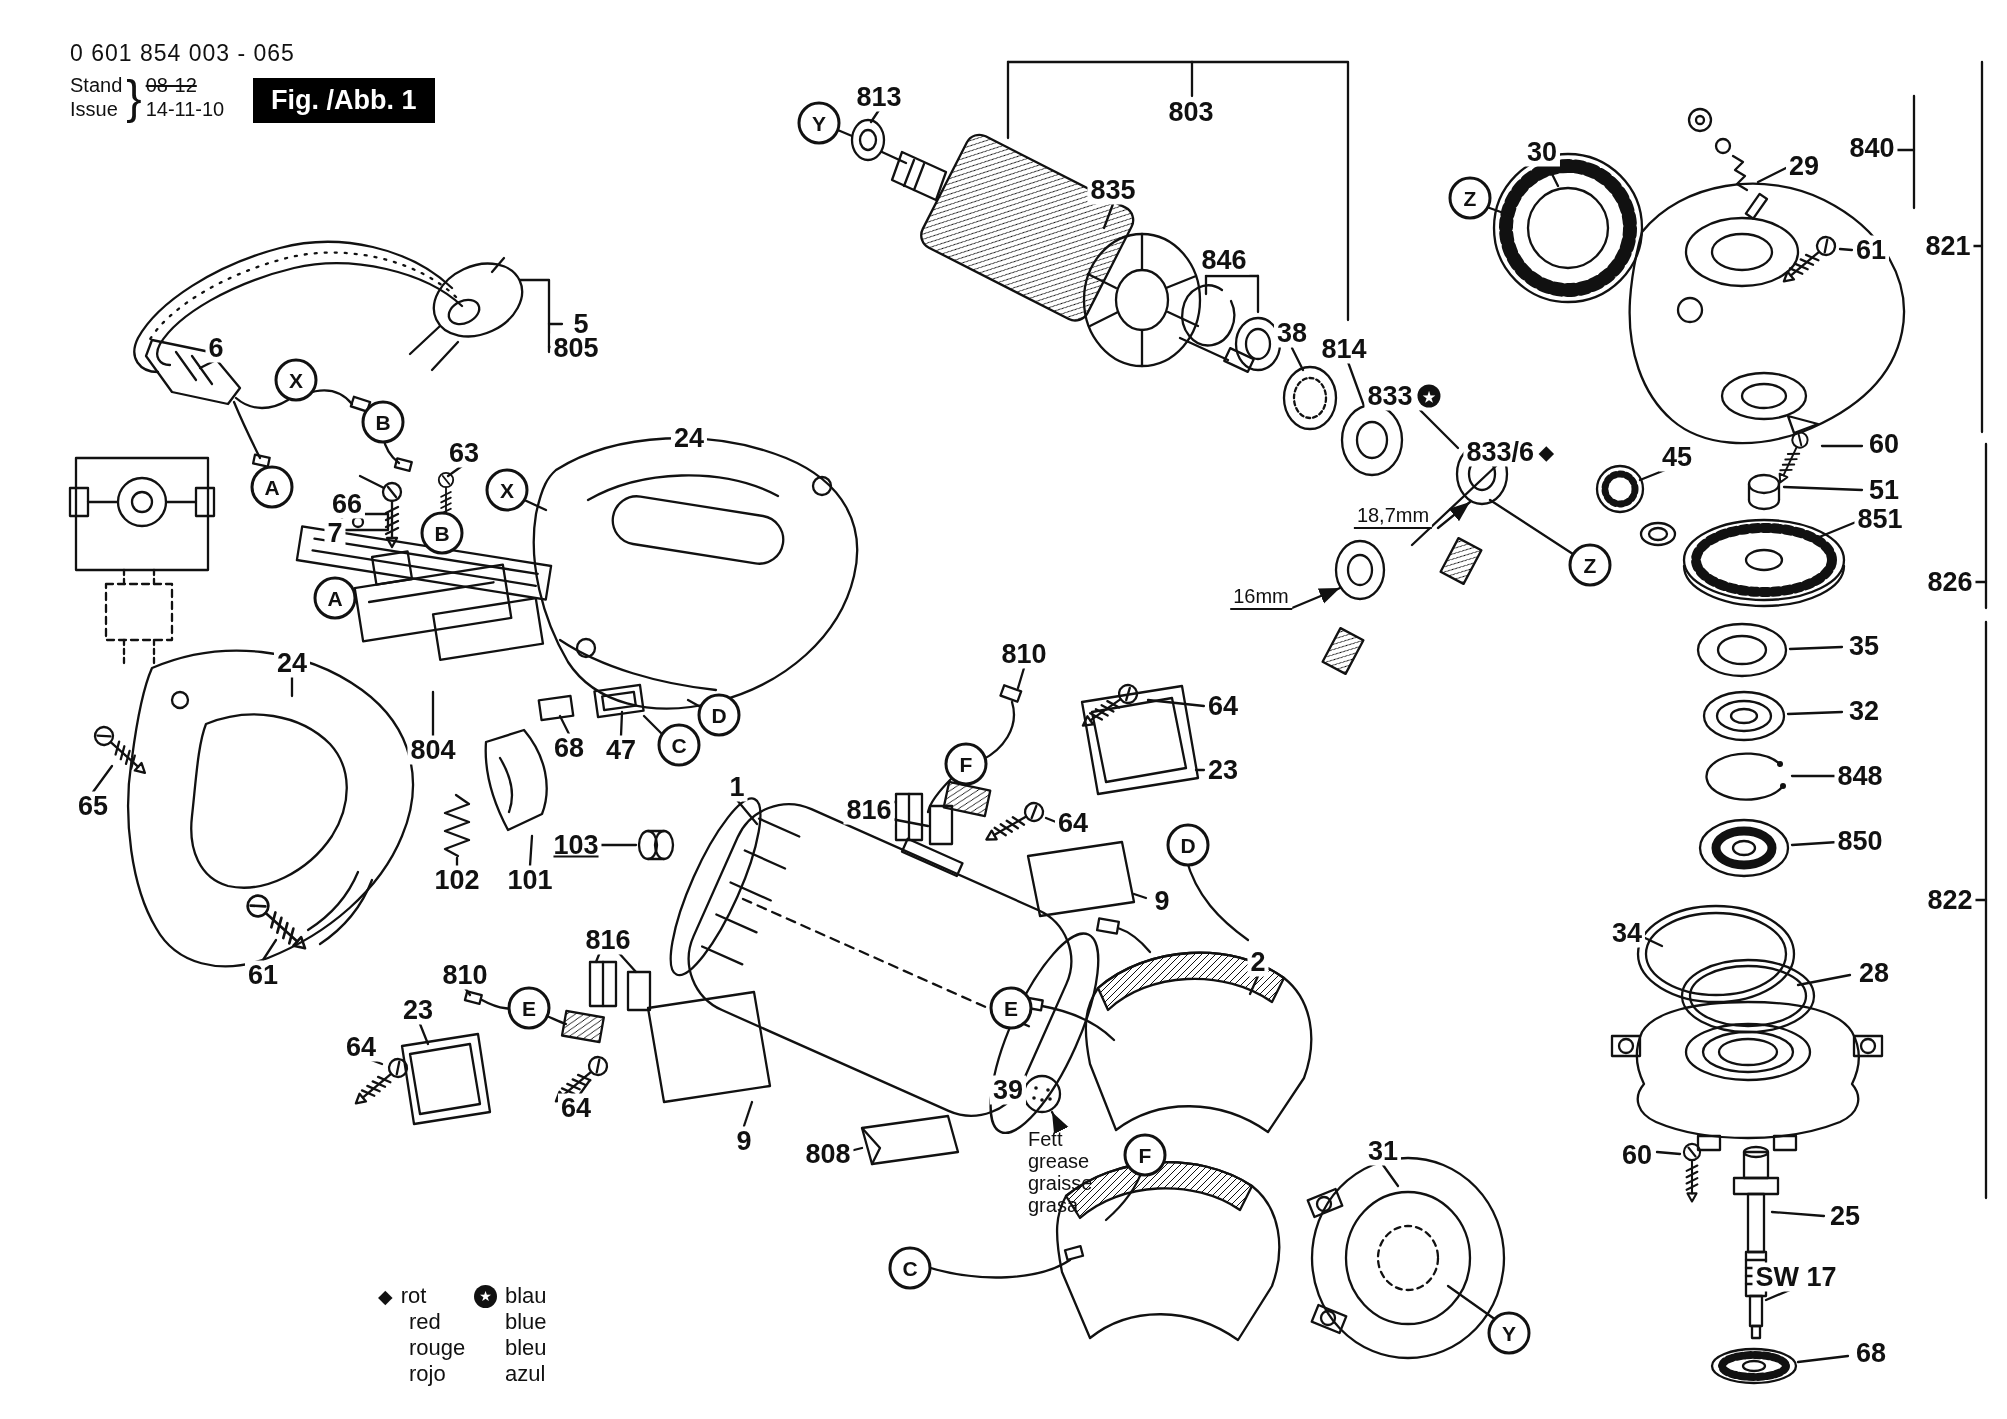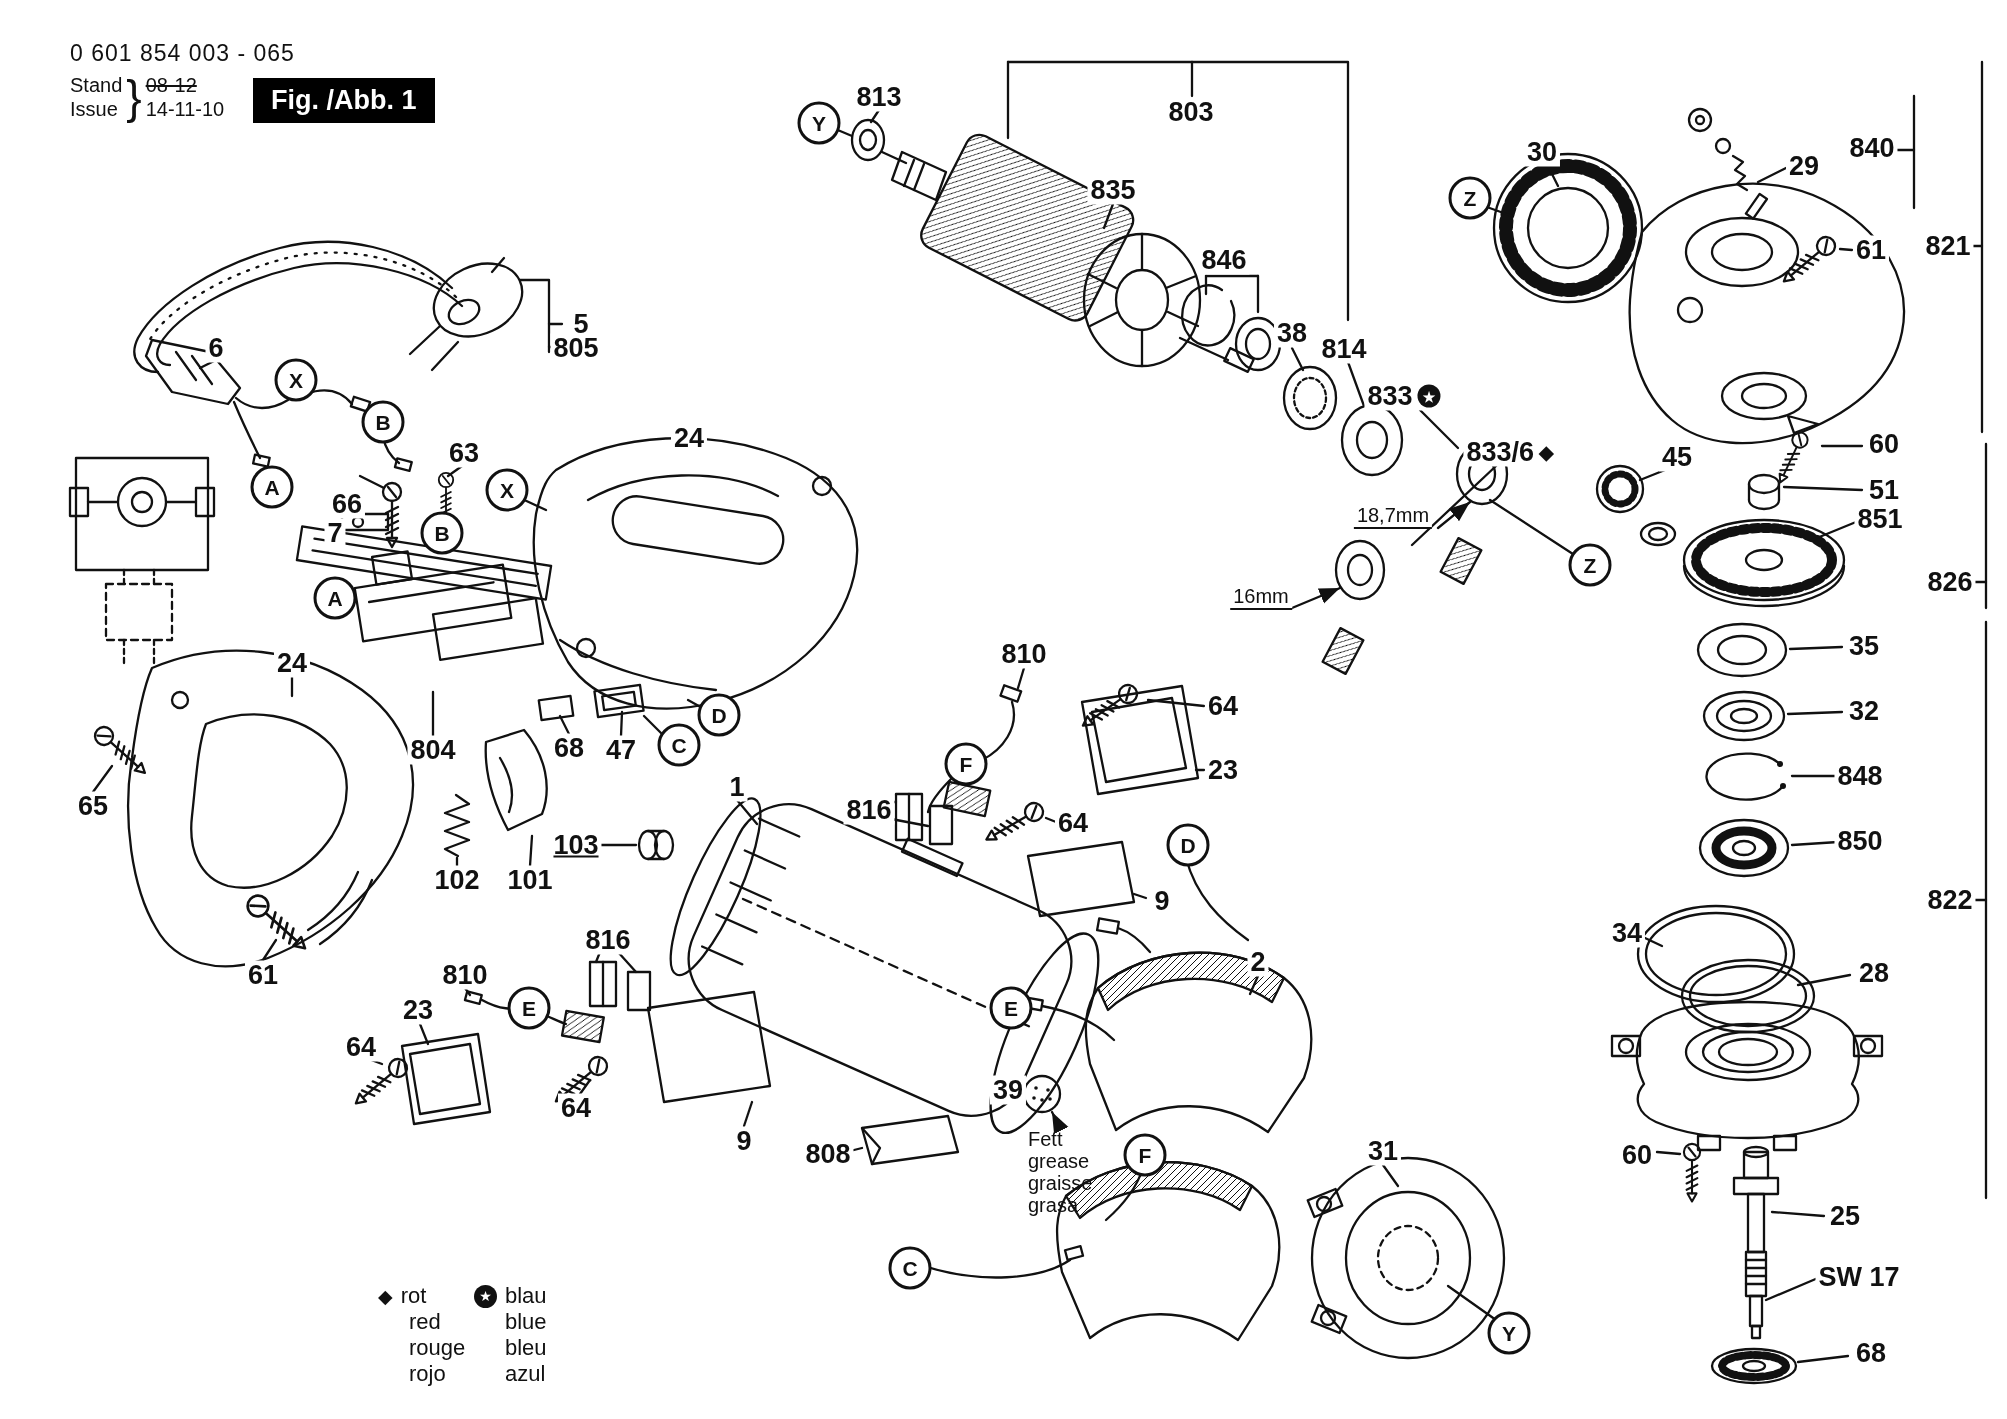--- a/index.html
+++ b/index.html
@@ -504,21 +504,21 @@
       </div>
       <div class="callout" style="left: 1874px; top: 973px;">
         <span>28</span>
       </div>
       <div class="callout" style="left: 1637px; top: 1155px;">
         <span>60</span>
       </div>
       <div class="callout" style="left: 1845px; top: 1216px;">
         <span>25</span>
       </div>
-      <div class="callout" style="left: 1859px; top: 1277px;">
+      <div class="callout" style="left: 1796px; top: 1277px;">
         <span>SW 17</span>
       </div>
       <div class="callout" style="left: 1871px; top: 1353px;">
         <span>68</span>
       </div>
       <div class="callout" style="left: 216px; top: 348px;">
         <span>6</span>
       </div>
       <div class="callout" style="left: 581px; top: 324px;">
         <span>5</span>

